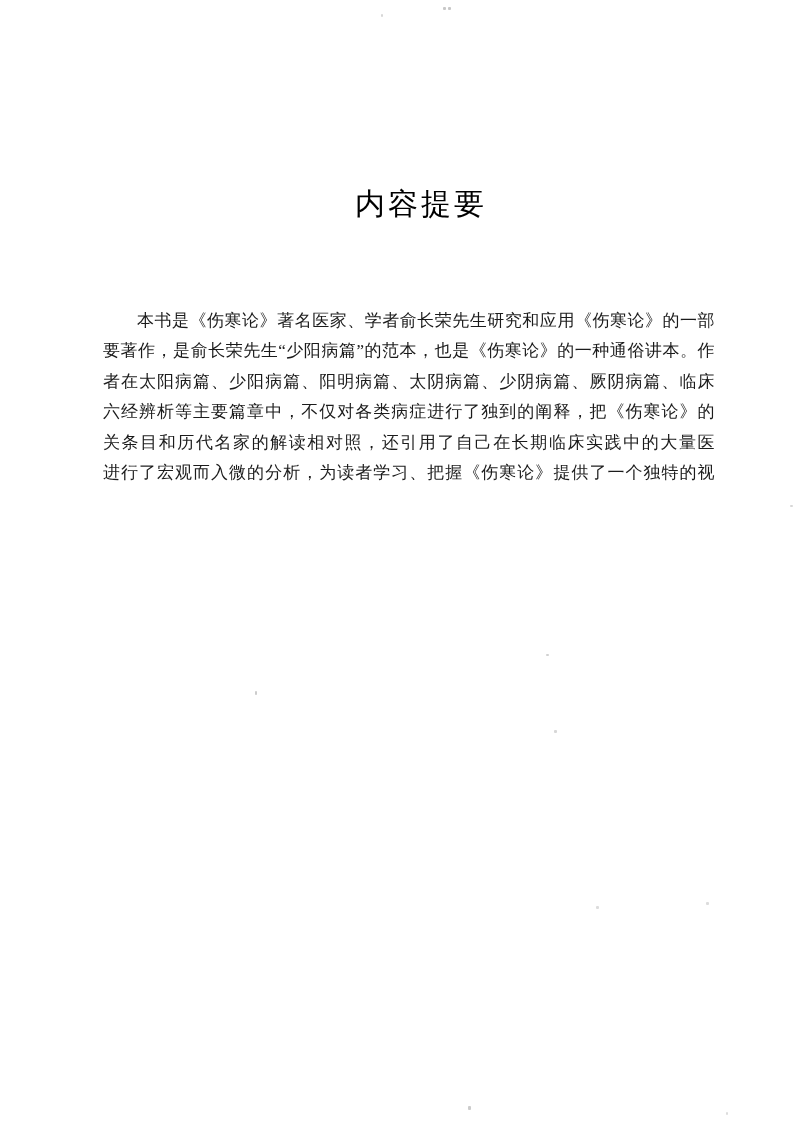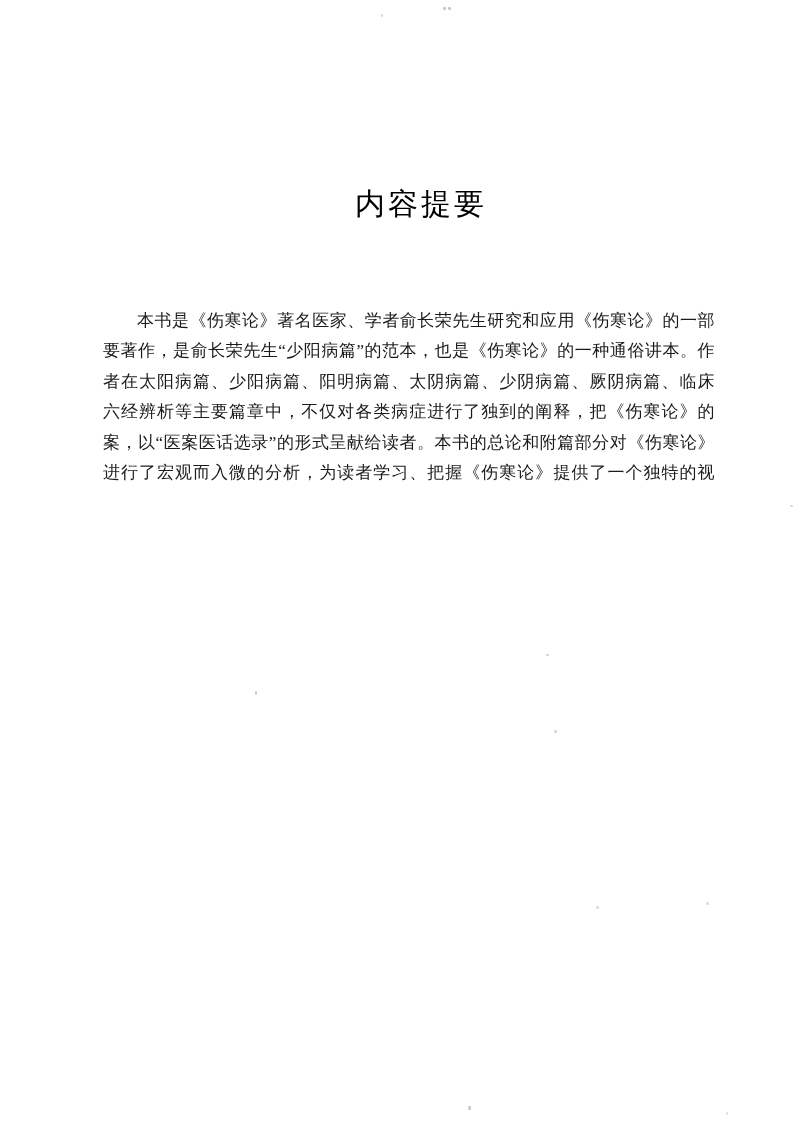--- a/index.html
+++ b/index.html
@@ -75,21 +75,21 @@
 
 <div class="page">
 
   <h1 class="page-title">内容提要</h1>
 
   <div class="summary">
     <div class="line indent">本书是《伤寒论》著名医家、学者俞长荣先生研究和应用《伤寒论》的一部重</div>
     <div class="line">要著作，是俞长荣先生“少阳病篇”的范本，也是《伤寒论》的一种通俗讲本。作</div>
     <div class="line">者在太阳病篇、少阳病篇、阳明病篇、太阴病篇、少阴病篇、厥阴病篇、临床症状</div>
     <div class="line">六经辨析等主要篇章中，不仅对各类病症进行了独到的阐释，把《伤寒论》的相</div>
-    <div class="line">案，以“医案医话选录”的形式呈献给读者。本书的总论和附篇部分对《伤寒论》</div>
+    <div class="line">关条目和历代名家的解读相对照，还引用了自己在长期临床实践中的大量医</div>
     <div class="line">进行了宏观而入微的分析，为读者学习、把握《伤寒论》提供了一个独特的视角。</div>
   </div>
 
   <div class="speck s1"></div>
   <div class="speck s2"></div>
   <div class="speck s3"></div>
   <div class="speck s4"></div>
   <div class="speck s5"></div>
   <div class="speck s6"></div>
   <div class="speck s7"></div>

